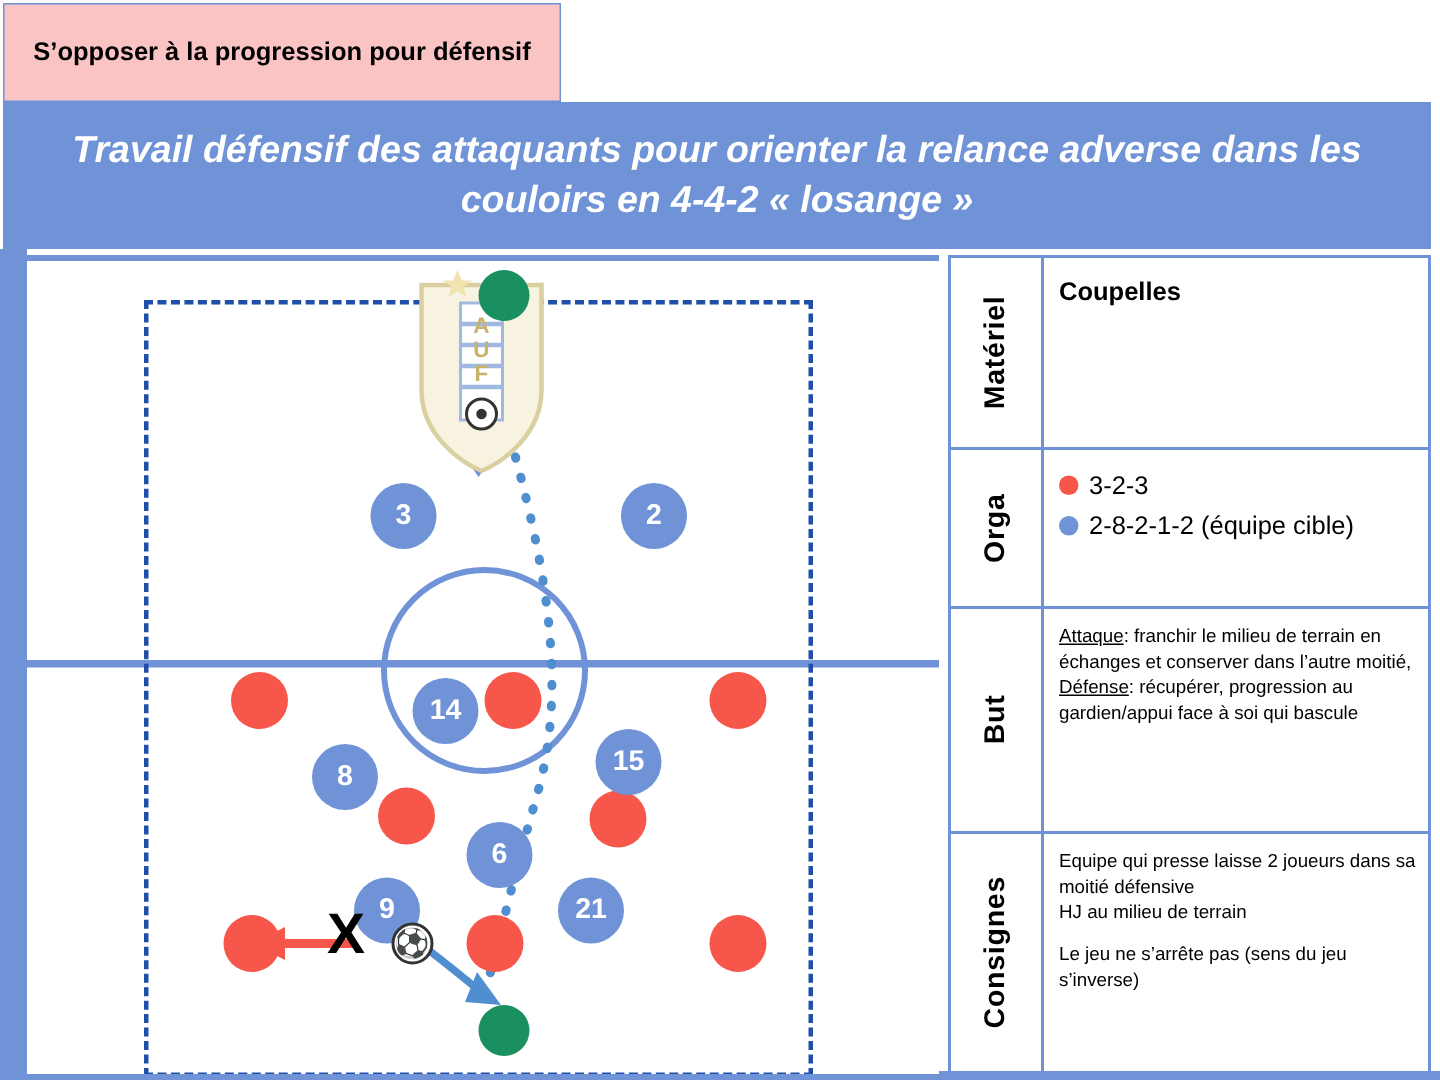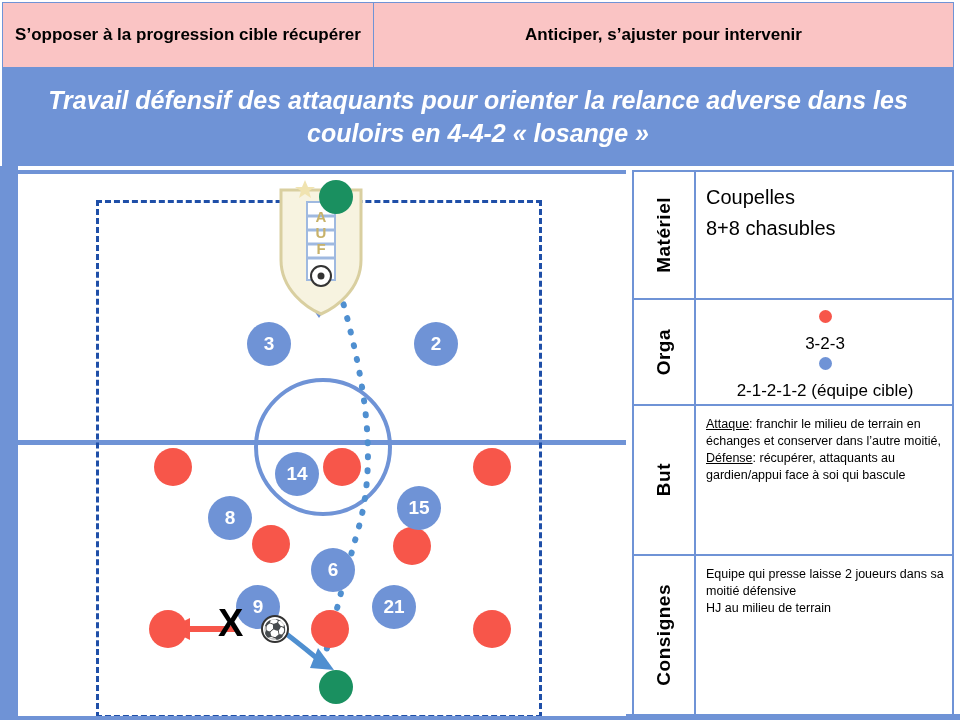--- a/index.html
+++ b/index.html
@@ -112,40 +112,39 @@
   .r4{flex:1;}
   .info-label{
     width:62px;border-right:2px solid #6f93d6;box-sizing:border-box;
     display:flex;align-items:center;justify-content:center;
   }
   .info-label span{
     writing-mode:vertical-rl;transform:rotate(180deg);
     font-weight:bold;font-size:19px;letter-spacing:0.5px;
   }
   .info-body{flex:1;padding:10px 8px 6px 10px;box-sizing:border-box;}
-  .mat-line{font-size:20px;line-height:1.55;}
-  .orga-line{display:flex;align-items:center;gap:7px;font-size:17px;line-height:1.6;flex-direction:column;}
+  .mat-line{font-size:17px;line-height:1.55;font-weight:bold;}
+  .orga-line{display:flex;align-items:center;gap:7px;font-size:17px;line-height:1.6;}
   .key{width:13px;height:13px;border-radius:50%;display:inline-block;flex:0 0 auto;}
   .k-red{background:#f7564a;}
   .k-blue{background:#6f93d6;}
   .k-green{background:#1a9060;}
   .but-txt{font-size:12.5px;line-height:1.35;}
   .but-txt u{}
   .cons-txt{font-size:12.5px;line-height:1.35;}
   .cons-txt p{margin:0 0 11px 0;}
   .cons-txt p:last-child{margin-bottom:0;}
 </style>
 </head>
 <body>
 
 <div class="page">
 
   <div class="hdr-row">
-    <div class="hdr-cell hdr-left">S’opposer à la progression cible récupérer</div>
-    <div class="hdr-cell hdr-right">Anticiper, s’ajuster pour intervenir</div>
+    <div class="hdr-cell hdr-left">S’opposer à la progression pour défensif</div>
   </div>
 
   <div class="title-band">
     <span>Travail défensif des attaquants pour orienter la relance adverse dans les couloirs en 4-4-2 « losange »</span>
   </div>
 
   <div class="left-rail"></div>
   <div class="bottom-rail"></div>
 
   <div class="pitch">
@@ -228,54 +227,54 @@
   </div>
 
   <div class="info-table">
 
     <div class="info-row r1">
       <div class="info-label">
         <span>Matériel</span>
       </div>
       <div class="info-body">
         <div class="mat-line">Coupelles</div>
-        <div class="mat-line">8+8 chasubles</div>
       </div>
     </div>
 
     <div class="info-row r2">
       <div class="info-label">
         <span>Orga</span>
       </div>
       <div class="info-body">
         <div class="orga-line">
           <i class="key k-red"></i>
           <span>3-2-3</span>
         </div>
         <div class="orga-line">
           <i class="key k-blue"></i>
-          <span>2-1-2-1-2 (équipe cible)</span>
+          <span>2-8-2-1-2 (équipe cible)</span>
         </div>
       </div>
     </div>
 
     <div class="info-row r3">
       <div class="info-label">
         <span>But</span>
       </div>
       <div class="info-body but-txt">
         <u>Attaque</u><span>: franchir le milieu de terrain en échanges et conserver dans l’autre moitié,</span><br>
-        <u>Défense</u><span>: récupérer, attaquants au gardien/appui face à soi qui bascule</span>
+        <u>Défense</u><span>: récupérer, progression au gardien/appui face à soi qui bascule</span>
       </div>
     </div>
 
     <div class="info-row r4">
       <div class="info-label">
         <span>Consignes</span>
       </div>
       <div class="info-body cons-txt">
         <p style="white-space:pre-line">Equipe qui presse laisse 2 joueurs dans sa moitié défensive
 HJ au milieu de terrain</p>
+        <p>Le jeu ne s’arrête pas (sens du jeu s’inverse)</p>
       </div>
     </div>
 
   </div>
 </div>
 
 </body></html>

